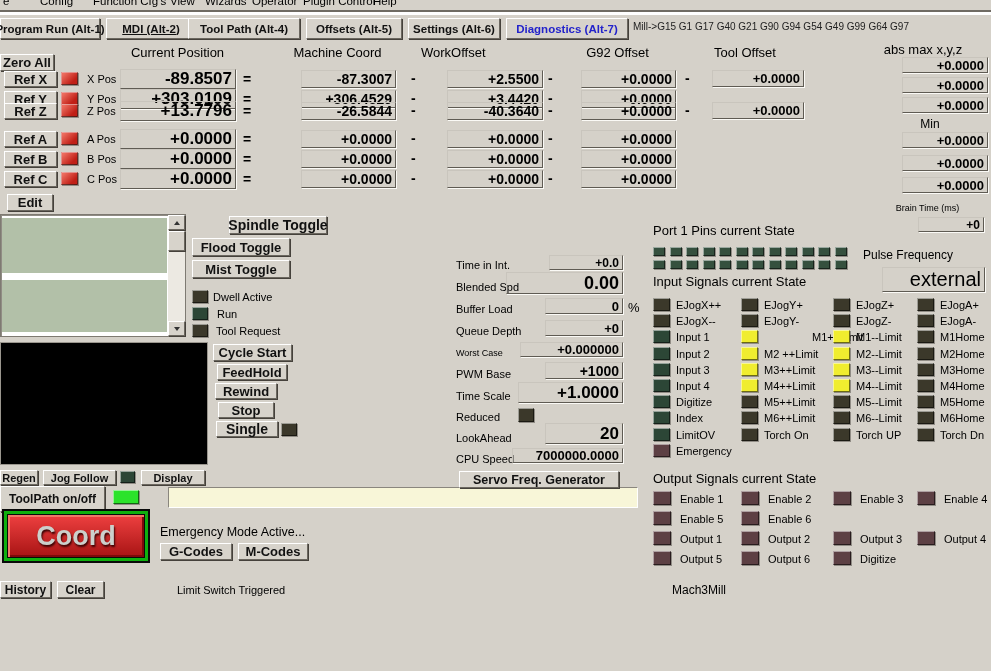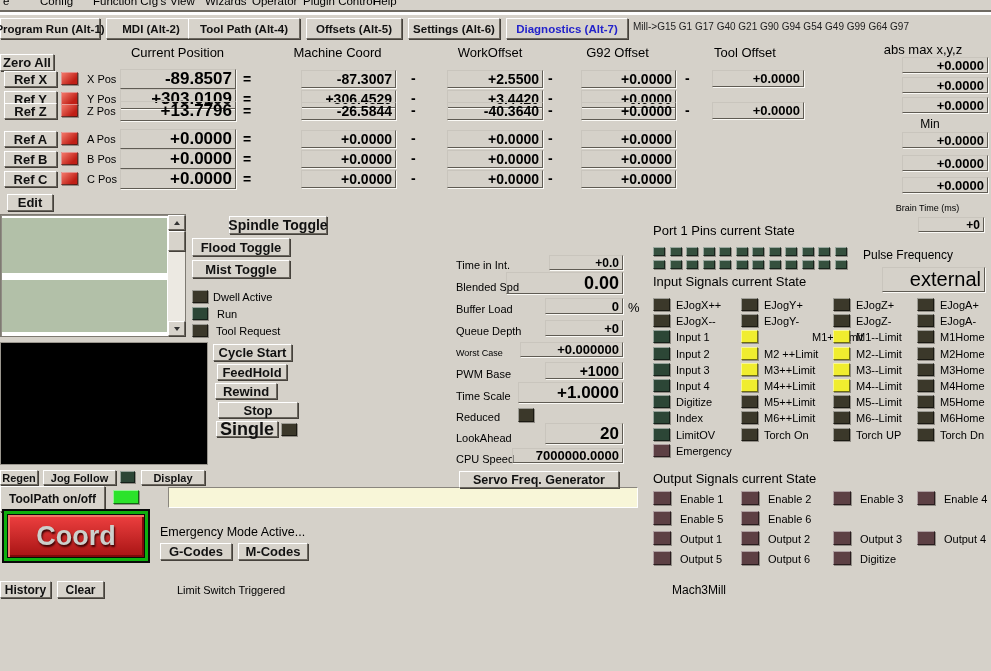--- a/index.html
+++ b/index.html
@@ -58,30 +58,30 @@
     <span class="menu-item" style="left:93px;">Function Cfg's</span>
     <span class="menu-item" style="left:170px;">View</span>
     <span class="menu-item" style="left:205px;">Wizards</span>
     <span class="menu-item" style="left:252px;">Operator</span>
     <span class="menu-item" style="left:303px;">Plugin Control</span>
     <span class="menu-item" style="left:373px;">Help</span>
   </div>
   <div class="abs" style="left:0;top:10px;width:991px;height:3px;border-top:2px solid #6f6b63;background:#fff;"></div>
 
   <div class="btn tab" style="left:0;top:18px;width:100px;">Program Run (Alt-1)</div>
-  <div class="btn tab" style="left:106px;top:18px;width:90px;">MDI (Alt-2)</div>
+  <div class="btn tab" style="left:106px;top:18px;width:90px;text-decoration:underline;">MDI (Alt-2)</div>
   <div class="btn tab" style="left:188px;top:18px;width:112px;">Tool Path (Alt-4)</div>
   <div class="btn tab" style="left:306px;top:18px;width:96px;">Offsets (Alt-5)</div>
   <div class="btn tab" style="left:408px;top:18px;width:92px;">Settings (Alt-6)</div>
   <div class="btn tab active" style="left:506px;top:18px;width:122px;">Diagnostics (Alt-7)</div>
   <span class="txt" style="left:633px;top:21px;font-size:10px;color:#222;">Mill-&gt;G15  G1 G17 G40 G21 G90 G94 G54 G49 G99 G64 G97</span>
 
   <div class="txt hdr" style="left:110px;top:45px;width:135px;text-align:center;">Current Position</div>
   <div class="txt hdr" style="left:280px;top:45px;width:115px;text-align:center;">Machine Coord</div>
-  <div class="txt hdr" style="left:440px;top:45px;width:100px;text-align:center;">WorkOffset</div>
+  <div class="txt hdr" style="left:421px;top:45px;width:100px;">WorkOffset</div>
   <div class="txt hdr" style="left:570px;top:45px;width:95px;text-align:center;">G92 Offset</div>
   <div class="txt hdr" style="left:700px;top:45px;width:90px;text-align:center;">Tool Offset</div>
   <div class="txt hdr" style="left:858px;top:42px;width:130px;text-align:center;">abs max x,y,z</div>
 
   <div class="btn" style="left:0;top:54px;width:54px;height:17px;font-size:13px;">Zero All</div>
 
   <div class="row" style="top:70px;">
     <div class="btn c-ref">Ref X</div>
     <div class="led red c-led"></div>
     <span class="txt c-axis">X Pos</span>
@@ -192,22 +192,22 @@
   <div class="led green" style="left:192px;top:307px;width:16px;height:13px;"></div>
   <span class="lbl" style="left:217px;top:308px;">Run</span>
   <div class="led olive" style="left:192px;top:324px;width:16px;height:13px;"></div>
   <span class="lbl" style="left:216px;top:325px;">Tool Request</span>
 
   <div class="abs" style="left:0;top:342px;width:208px;height:123px;background:#000;border:1px solid #9a968e;box-sizing:border-box;"></div>
 
   <div class="btn" style="left:213px;top:344px;width:79px;height:17px;font-size:13px;">Cycle Start</div>
   <div class="btn" style="left:217px;top:364px;width:70px;height:16px;font-size:13px;">FeedHold</div>
   <div class="btn" style="left:215px;top:383px;width:62px;height:16px;font-size:13px;">Rewind</div>
-  <div class="btn" style="left:218px;top:402px;width:80px;height:16px;font-size:13px;">Stop</div>
-  <div class="btn" style="left:216px;top:421px;width:62px;height:16px;font-size:18px;">Single</div>
+  <div class="btn" style="left:218px;top:402px;width:56px;height:16px;font-size:13px;">Stop</div>
+  <div class="btn" style="left:216px;top:421px;width:62px;height:16px;font-size:14px;">Single</div>
   <div class="led olive" style="left:281px;top:423px;width:16px;height:13px;"></div>
 
   <div class="btn" style="left:0;top:470px;width:38px;height:15px;font-size:11px;">Regen</div>
   <div class="btn" style="left:43px;top:470px;width:73px;height:15px;font-size:11px;">Jog Follow</div>
   <div class="led green" style="left:120px;top:471px;width:15px;height:12px;"></div>
   <div class="btn" style="left:141px;top:470px;width:64px;height:15px;font-size:11px;">Display</div>
 
   <div class="btn" style="left:0;top:486px;width:105px;height:26px;font-size:12px;">ToolPath on/off</div>
   <div class="led bright" style="left:113px;top:490px;width:26px;height:14px;"></div>
   <div class="field-yellow" style="left:168px;top:487px;width:470px;height:21px;font-size:11px;"></div>

